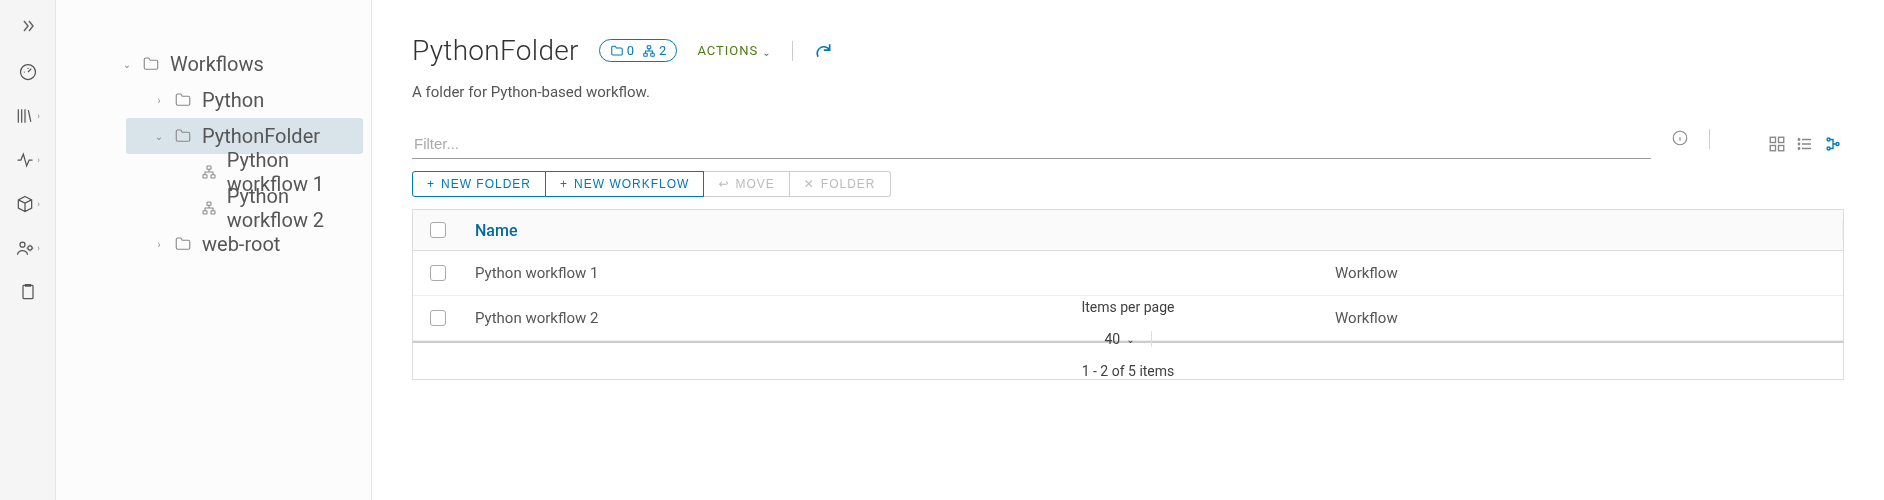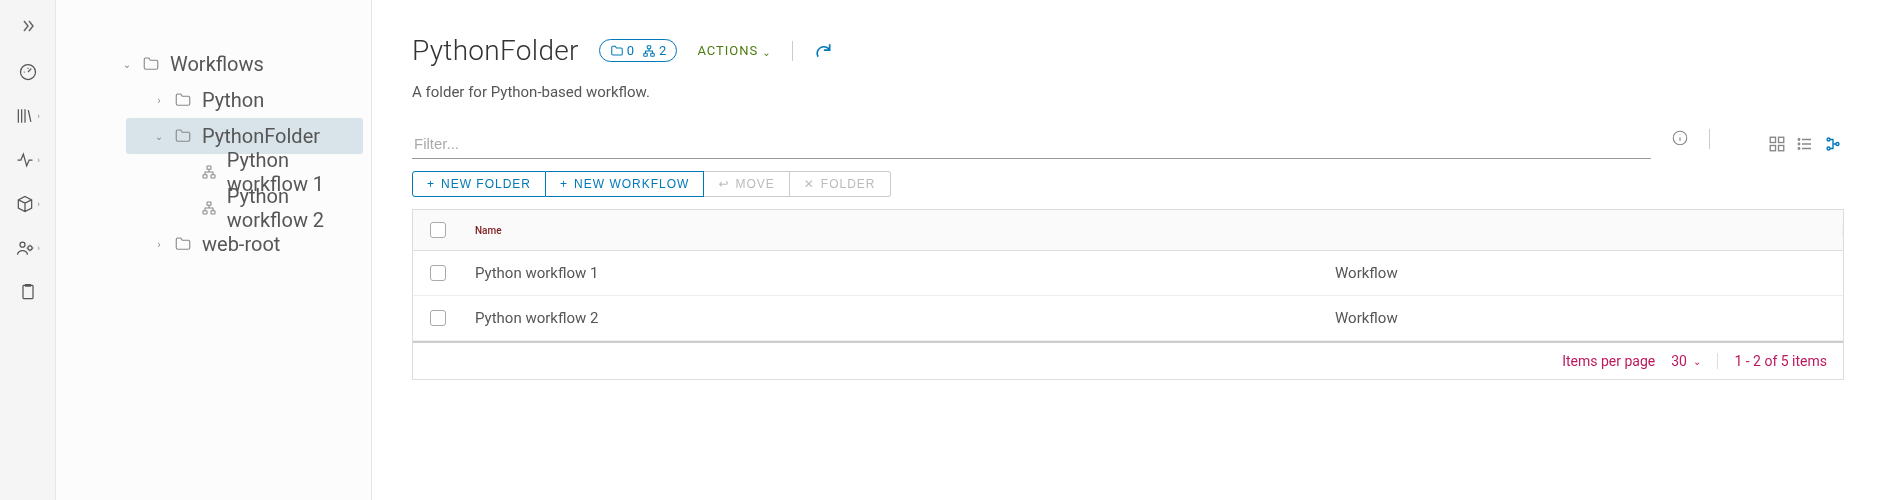--- a/index.html
+++ b/index.html
@@ -44,30 +44,30 @@
     .tb-btn { border: 1px solid #0079b8; color: #0079b8; background: #fff; padding: 5px 14px; font-size: 12px; letter-spacing: 1px; cursor: pointer; display: flex; align-items: center; gap: 6px; }
     .tb-btn + .tb-btn { border-left: none; }
     .tb-btn.disabled { border-color: #ccc; color: #bbb; cursor: not-allowed; }
     .tb-btn.disabled + .tb-btn.disabled { border-left: none; }
     .tb-btn:first-child { border-top-left-radius: 3px; border-bottom-left-radius: 3px; }
     .tb-btn:last-child { border-top-right-radius: 3px; border-bottom-right-radius: 3px; }
     
     .table { border: 1px solid #ddd; }
     .thead { display: flex; background: #fafafa; border-bottom: 1px solid #ddd; height: 41px; align-items: center; }
     .th-check { width: 50px; display: flex; justify-content: center; }
-    .th { padding: 0 12px; color: #7f1d1d; font-weight: 500; font-size: 10px; }
+    .th { padding: 0 12px; color: #0369a1; font-weight: 500; font-size: 16px; }
     .th-name { flex: 1; border-right: 1px solid #eee; }
     .th-type { width: 520px; }
     .trow { display: flex; height: 45px; align-items: center; border-bottom: 1px solid #eee; }
     .td-check { width: 50px; display: flex; justify-content: center; }
     .td { padding: 0 12px; color: #565656; font-size: 15px; }
     .td-name { flex: 1; }
     .td-type { width: 520px; }
     .cbox { width: 16px; height: 16px; border: 1px solid #aaa; border-radius: 3px; cursor: pointer; background: #fff; }
-    .tfoot { border-top: 2px solid #ccc; display: flex; justify-content: flex-end; align-items: center; height: 38px; padding: 0 16px; gap: 16px; color: #be185d; font-size: 14px; }
+    .tfoot { border-top: 2px solid #ccc; display: flex; justify-content: flex-end; align-items: center; height: 38px; padding: 0 16px; gap: 16px; color: #404040; font-size: 14px; flex-direction: column; }
     .pagesize { display: flex; align-items: center; gap: 6px; cursor: pointer; border-right: 1px solid #ddd; padding-right: 16px; }
     
     svg { display: block; }
   </style>
 </head>
 <body>
 
 <div class="app">
 
   <div class="icon-rail">
@@ -292,20 +292,20 @@
             <div class="td-check">
               <div class="cbox"></div>
             </div>
             <div class="td td-name">Python workflow 2</div>
             <div class="td td-type">Workflow</div>
           </div>
         </div>
       <div class="tfoot">
         <span>Items per page</span>
         <span class="pagesize">
-          <span>30</span>
+          <span>40</span>
           <span style="font-size:10px">⌄</span>
         </span>
         <span>1 - 2 of 5 items</span>
       </div>
     </div>
   </div>
 </div>
 
 </body></html>

